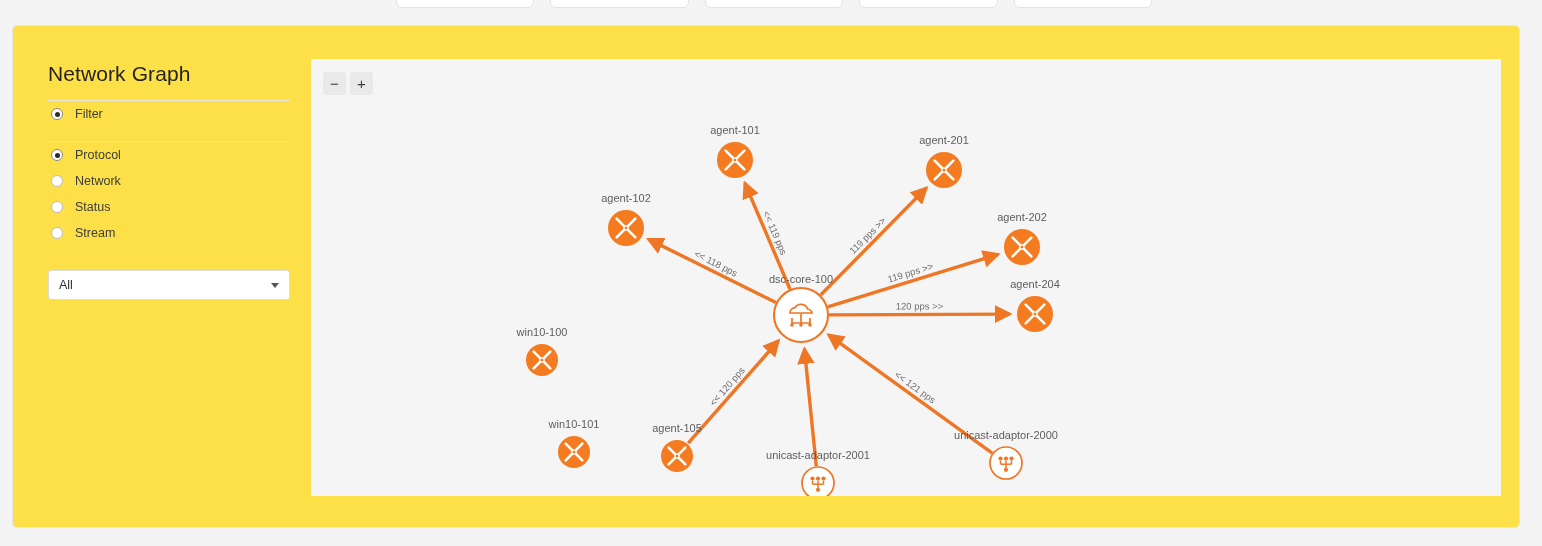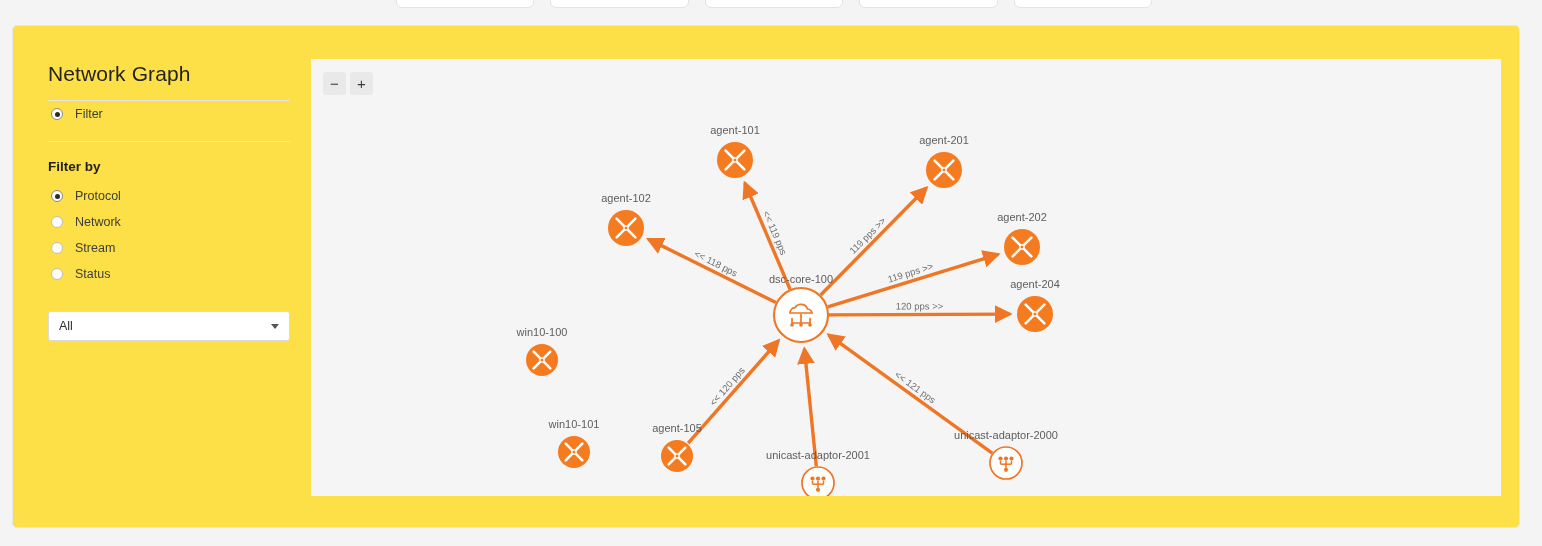--- a/index.html
+++ b/index.html
@@ -123,37 +123,36 @@
 
 
       <div class="radio-row">
         <span class="radio checked"></span>
         <span class="radio-label">Filter</span>
       </div>
 
       <div class="spacer-14"></div>
       <div class="divider"></div>
 
-      <div class="group-title">Filter by</div>
 
       <div class="radio-row">
         <span class="radio checked"></span>
         <span class="radio-label">Protocol</span>
       </div>
       <div class="radio-row">
         <span class="radio"></span>
         <span class="radio-label">Network</span>
       </div>
       <div class="radio-row">
         <span class="radio"></span>
+        <span class="radio-label">Status</span>
+      </div>
+      <div class="radio-row">
+        <span class="radio"></span>
         <span class="radio-label">Stream</span>
-      </div>
-      <div class="radio-row">
-        <span class="radio"></span>
-        <span class="radio-label">Status</span>
       </div>
 
       <div class="select-box">
         <span class="select-value">All</span>
         <span class="caret"></span>
       </div>
     </div>
 
     <div class="graph">
       <div class="zoom-ctrls">

